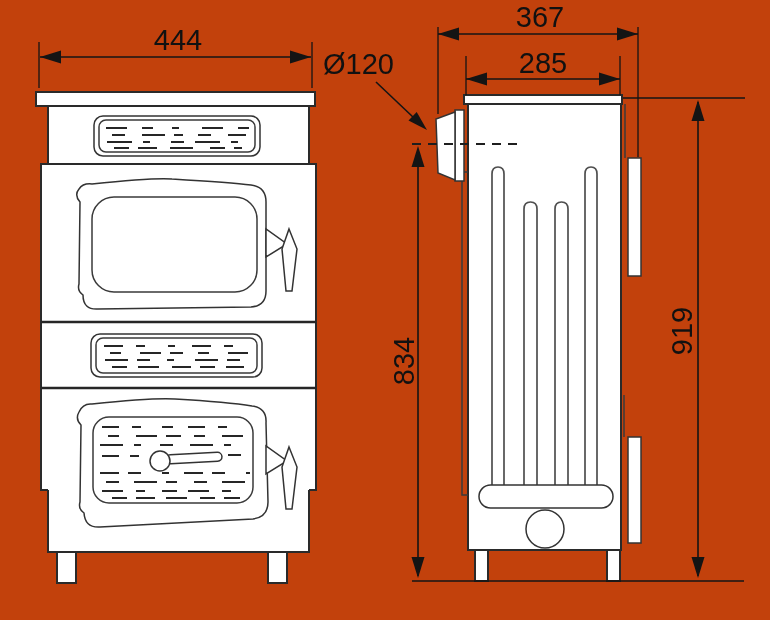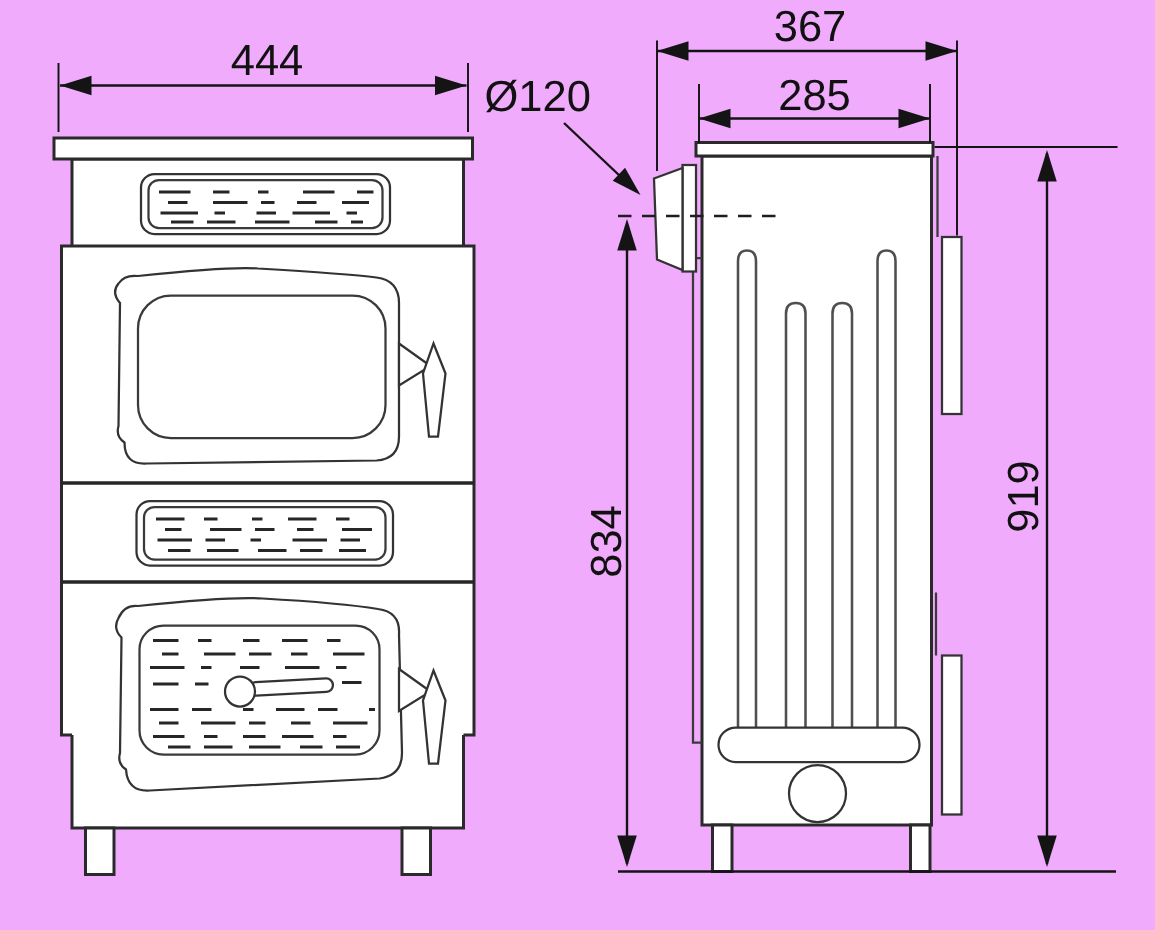--- a/index.html
+++ b/index.html
@@ -1,16 +1,16 @@
 <!DOCTYPE html>
 <html><head>
 <meta charset="utf-8">
 <style>
   html,body{margin:0;padding:0;background:#ffffff;}
-  .stage{position:relative;width:770px;height:620px;background:#f0abfc;overflow:hidden;
+  .stage{position:relative;width:770px;height:620px;background:#c2410c;overflow:hidden;
          font-family:"Liberation Sans",sans-serif;}
   svg{display:block;}
   
   .outline{fill:#ffffff;stroke:#2a2a2a;stroke-width:2;}
   .outline-thin{fill:#ffffff;stroke:#333333;stroke-width:1.5;}
   .noline-thin{fill:none;stroke:#3a3a3a;stroke-width:1.5;}
   .divider{stroke:#262626;stroke-width:2.4;}
   .rib{fill:none;stroke:#4f4f4f;stroke-width:1.7;}
   .grain{stroke:#262626;stroke-width:2;}
   .dim{stroke:#141414;stroke-width:1.6;fill:none;}

